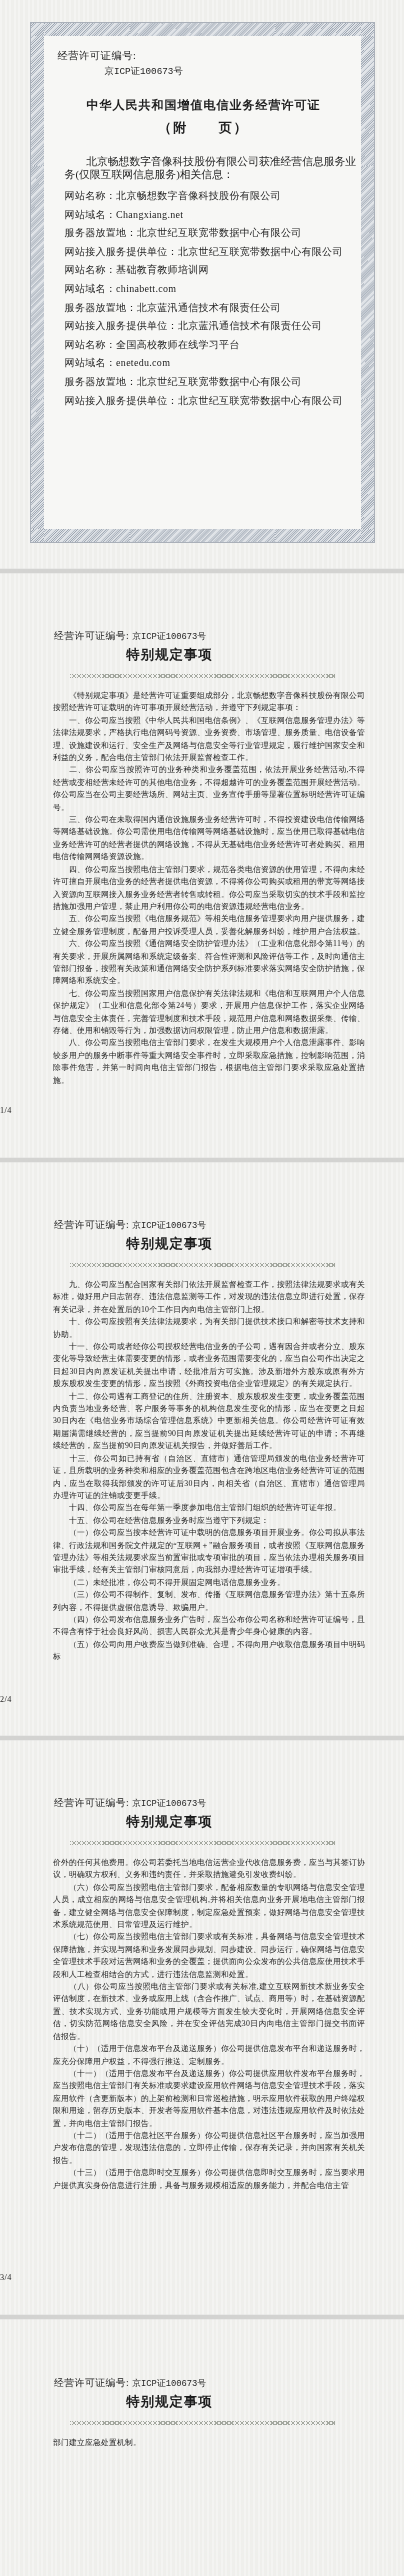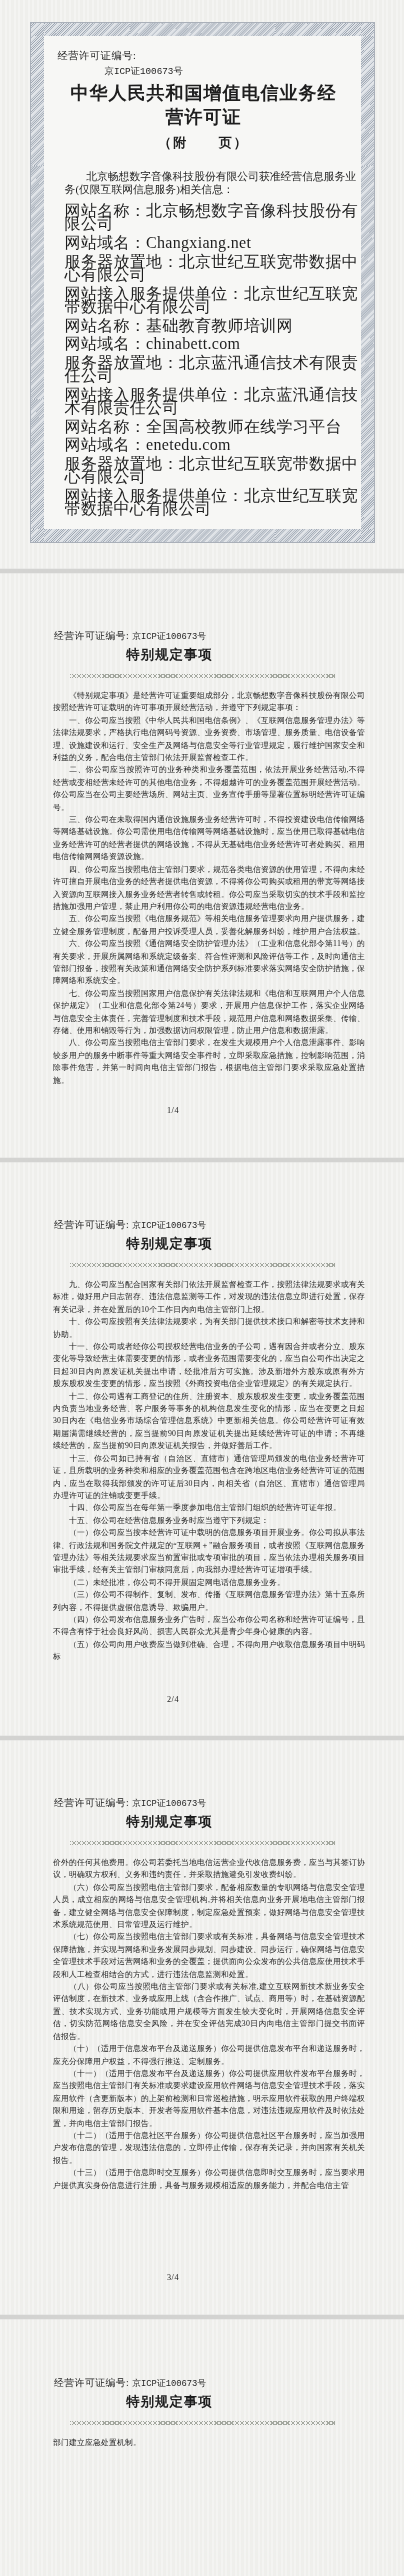--- a/index.html
+++ b/index.html
@@ -15,41 +15,41 @@
   .cert{
     position:absolute;left:31px;top:23px;width:343px;height:519px;box-sizing:border-box;
     border:13.4px solid transparent;
     border-image:repeating-linear-gradient(135deg,#aeb6c0 0 1.5px,#e2e5e9 1.5px 3.6px,#99a2ae 3.6px 4.6px,#dde1e6 4.6px 6.7px) 26 repeat;
     outline:0.5px solid #aab0b9;outline-offset:-0.5px;
     background:#f7f7f5;
   }
   .cert-inner{padding:13.4px 18.5px 0 20.6px;}
   .cert-head-label{font-size:10.3px;letter-spacing:0.5px;margin-left:-7.2px;}
   .cert-head-no{font-size:9.3px;margin:2.1px 0 0 40px;font-family:"Liberation Mono","DejaVu Sans Mono",monospace;}
-  .cert-title{margin-top:3px;text-align:center;font-size:18px;font-weight:bold;letter-spacing:1px;}
+  .cert-title{margin-top:19px;text-align:center;font-size:12px;font-weight:bold;letter-spacing:1px;}
   .cert-subtitle{margin-top:4.1px;text-align:center;font-size:13px;font-weight:bold;letter-spacing:2.1px;}
   .cert-body{margin-top:18.5px;width:301px;}
   .cert-intro{font-size:10.8px;line-height:13.4px;margin:0 0 7.2px 0;}
-  .cert-entry{font-size:16px;line-height:13.4px;margin:0 0 5.2px 0;letter-spacing:0.3px;}
+  .cert-entry{font-size:10px;line-height:13.4px;margin:0 0 5.2px 0;letter-spacing:0.3px;}
 
   
   .tpage{position:absolute;left:0;width:405px;height:567px;}
   .tp-header{position:absolute;left:54px;top:56px;font-size:9.8px;letter-spacing:0.5px;}
   .tp-header .no{font-size:8.8px;letter-spacing:0;font-family:"Liberation Mono","DejaVu Sans Mono",monospace;}
   .tp-title{position:absolute;left:0;top:72px;width:339px;text-align:center;font-size:13.4px;font-weight:bold;letter-spacing:1px;}
   .tp-zigzag{
     position:absolute;left:70px;top:100px;width:265px;height:3.6px;opacity:.75;
     background:
       repeating-linear-gradient(45deg,#8b9186 0 1px,transparent 1px 3.6px),
       repeating-linear-gradient(135deg,#8b9186 0 1px,transparent 1px 3.6px);
   }
   .tp-body{position:absolute;left:53px;top:116px;width:312px;height:408px;overflow:hidden;
     font-size:7.8px;line-height:12.4px;text-align:justify;letter-spacing:0.2px;color:#212121;}
   .tp-body p{margin:0;}
-  .tp-footer{position:absolute;left:0;top:532px;width:346px;text-align:center;font-size:8.2px;letter-spacing:0.5px;}
+  .tp-footer{position:absolute;left:0;top:532px;width:346px;font-size:8.2px;letter-spacing:0.5px;}
 </style>
 </head>
 <body>
 
 <div class="cert">
   <div class="cert-inner">
     <div class="cert-head-label">经营许可证编号:</div>
     <div class="cert-head-no">京ICP证100673号</div>
     <div class="cert-title">中华人民共和国增值电信业务经营许可证</div>
     <div class="cert-subtitle">（附　　页）</div>

